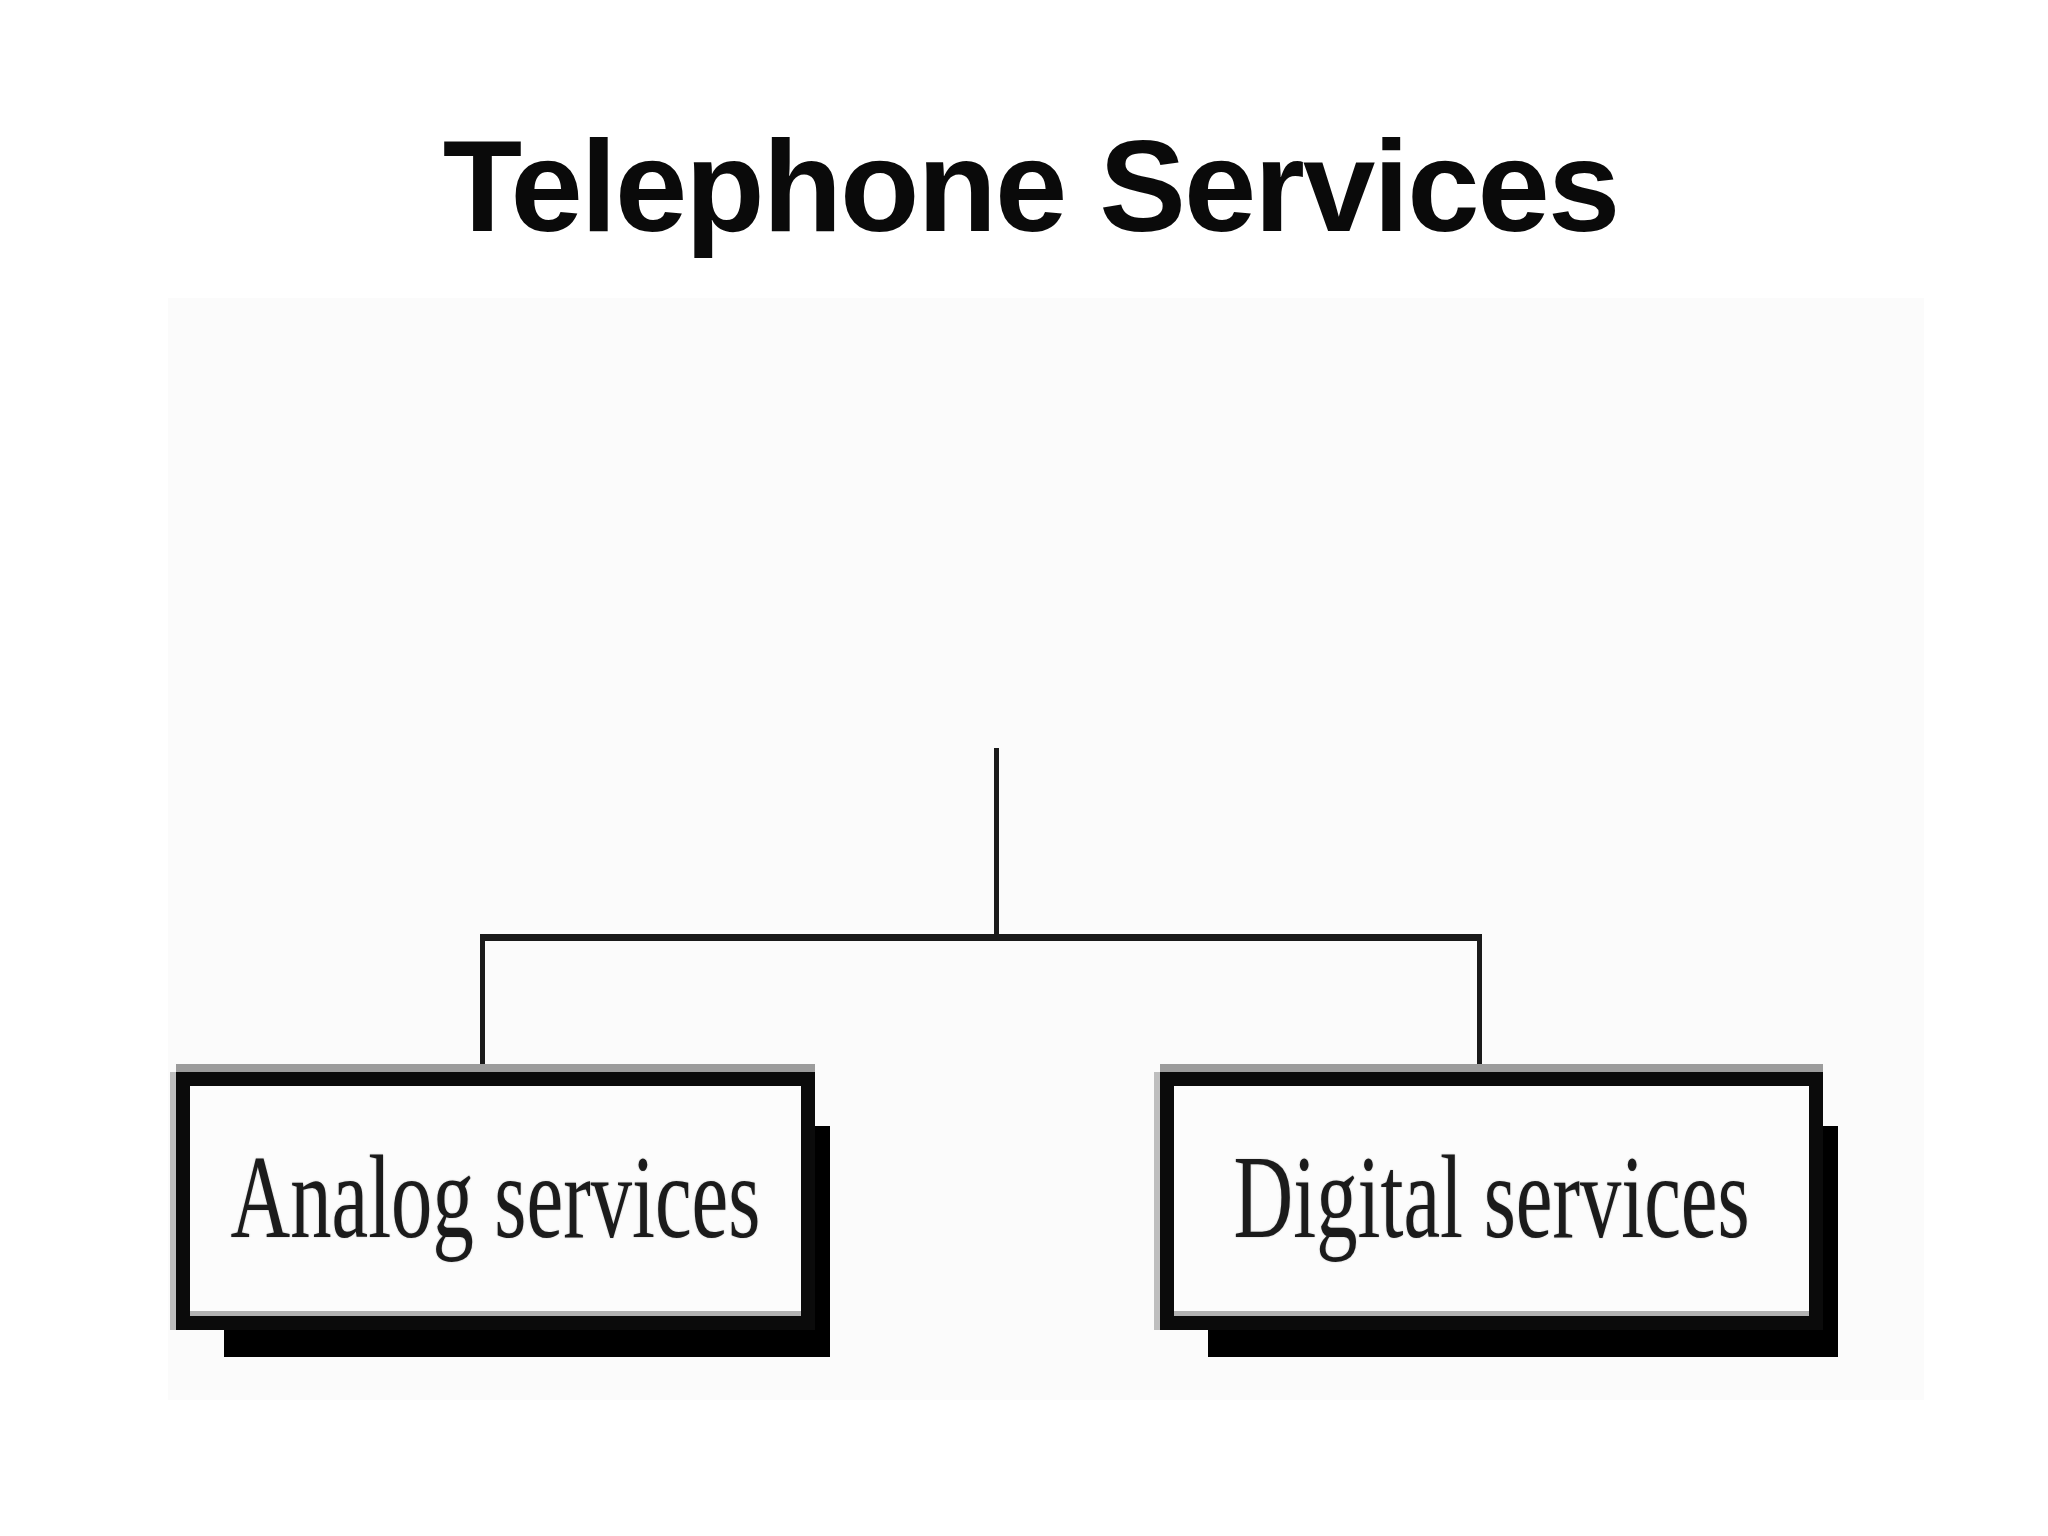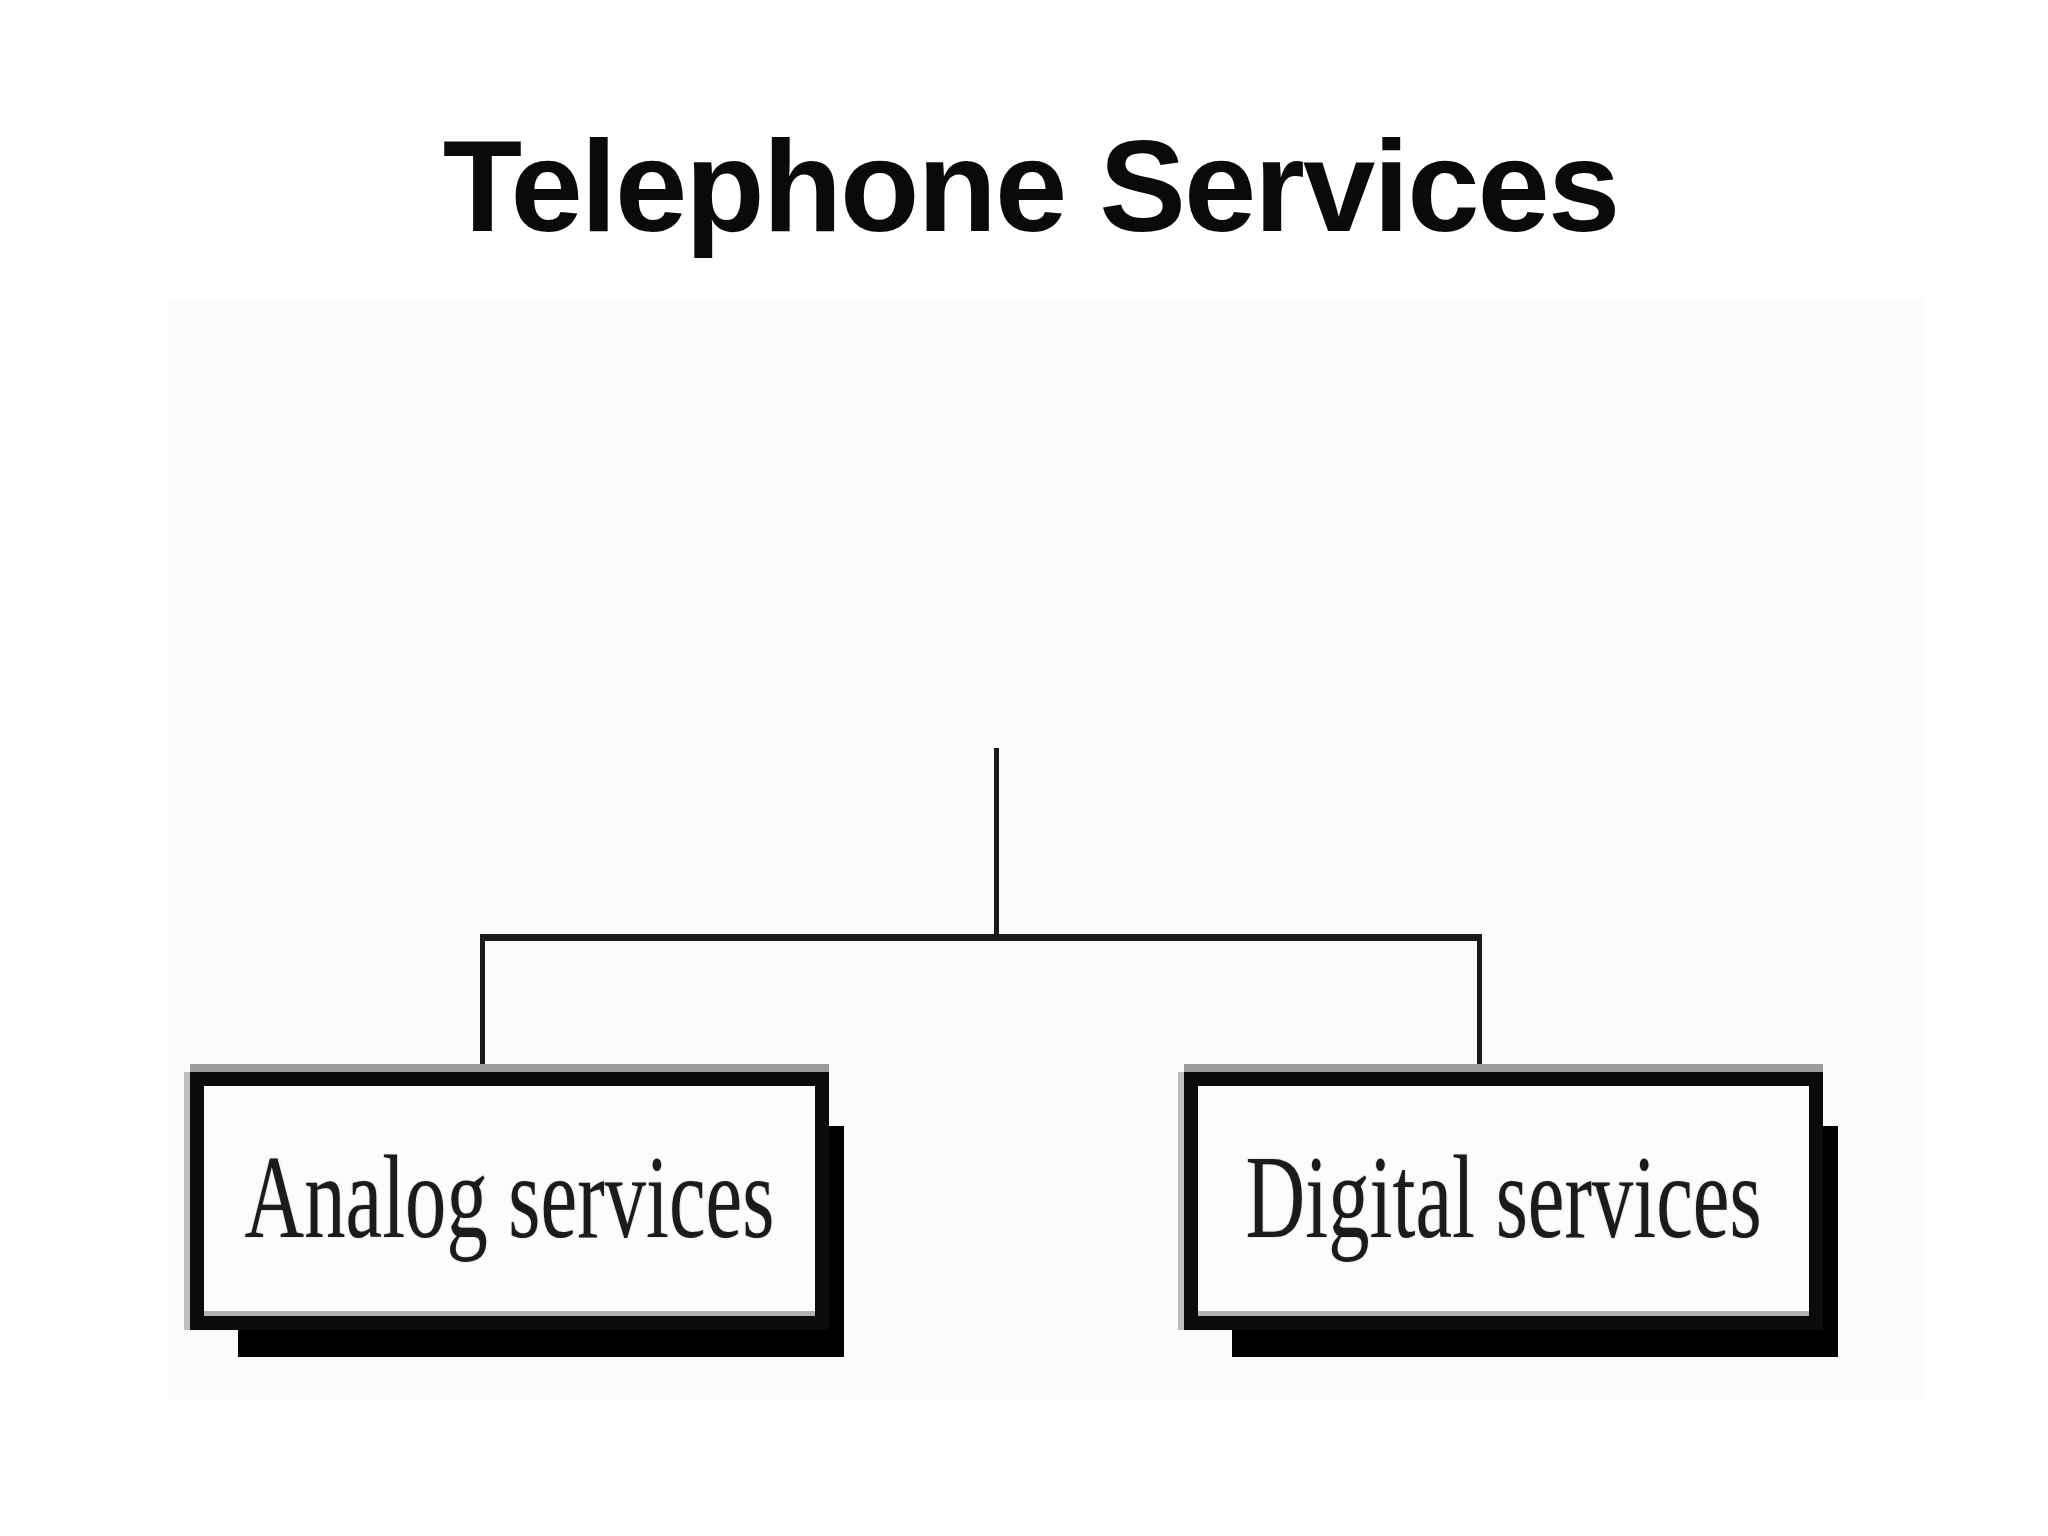--- a/index.html
+++ b/index.html
@@ -76,22 +76,22 @@
     box-shadow: inset 0 4px 0 #b2b2b2, -3px -3px 0 #d6d6d6;
   }
 
   .node.child { width: 639px; height: 258px; top: 1072px; }
   .node.child .shadow { top: 54px; left: 48px; right: -15px; bottom: -27px; }
   .node.child .box {
     border-width: 14px;
     
     box-shadow: 0 -8px 0 #9c9c9c, -6px 0 0 #bebebe, inset 0 -5px 0 #b2b2b2;
   }
-  .node.analog  { left: 176px; margin-left: 14px; }
-  .node.digital { left: 1184px; }
+  .node.analog  { left: 176px; }
+  .node.digital { left: 1160px; padding-left: 24px; }
 
   .box-label {
     font-family: "Liberation Serif", "DejaVu Serif", serif;
     font-size: 118px;
     line-height: 1;
     color: #1b1b1b;
     white-space: nowrap;
     display: inline-block;
     transform: scaleX(0.70);
     transform-origin: 50% 50%;

